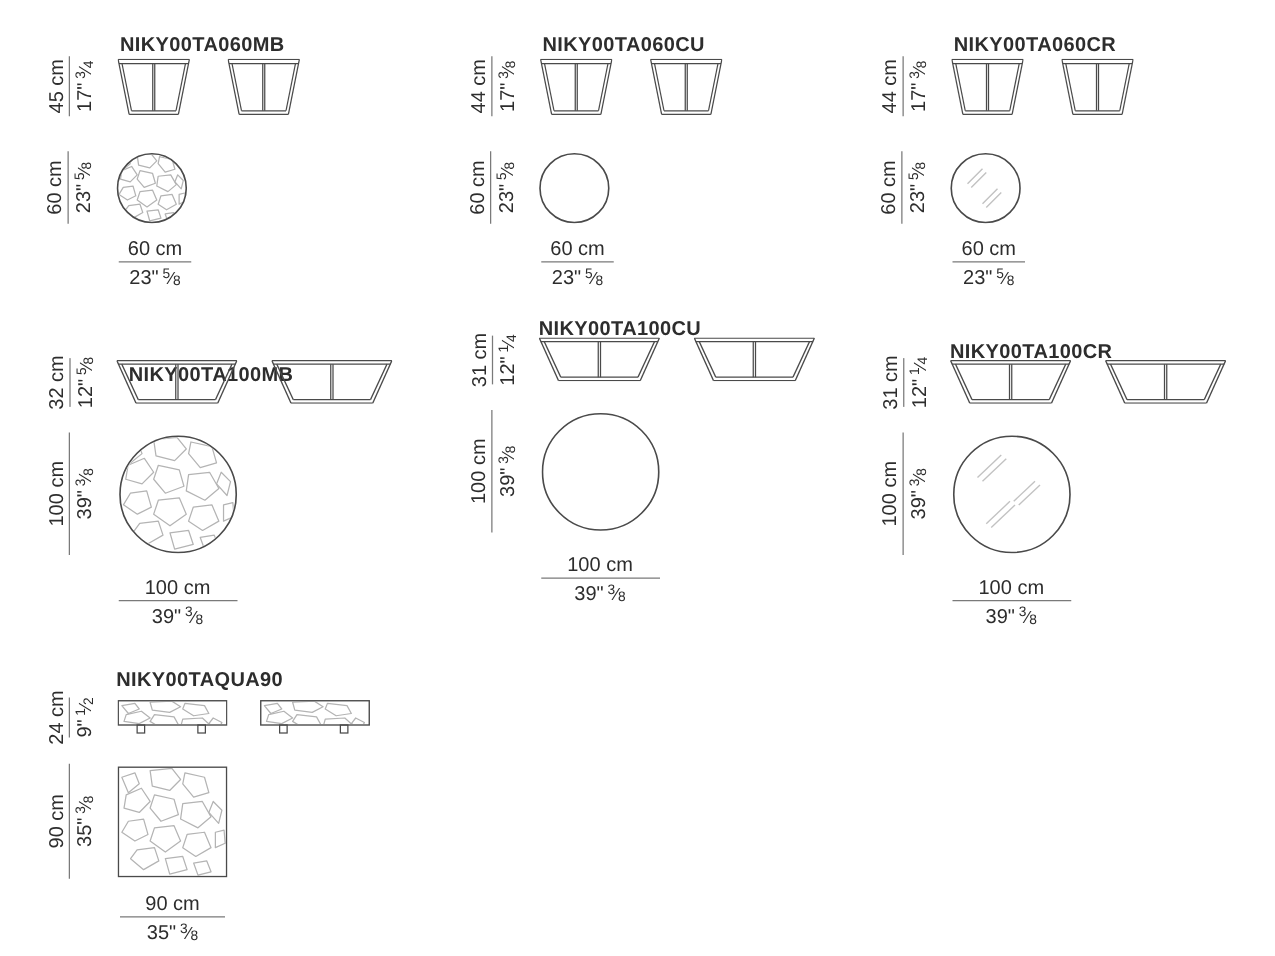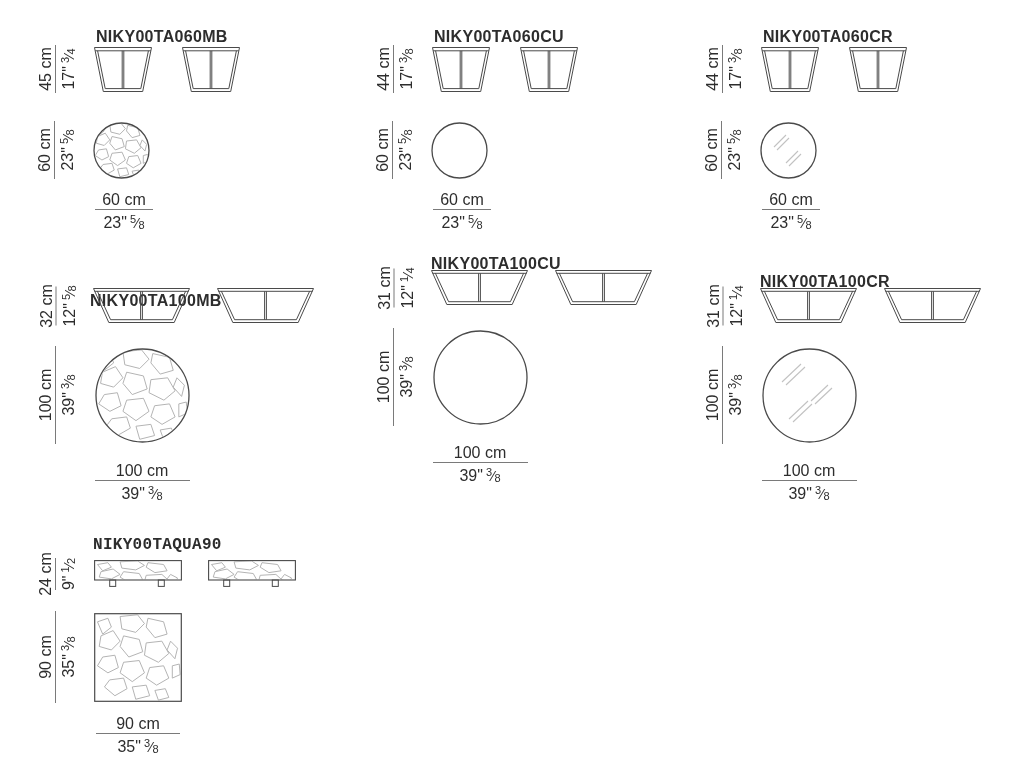--- a/index.html
+++ b/index.html
@@ -205,21 +205,21 @@
       <span class="in"><span class="inval">23"</span><span class="frac"><sup class="num">5</sup><span class="fs">⁄</span><sub class="den">8</sub></span></span>
     </div>
     <div class="dim hdim" style="left: 24px; top: 181px;">
       <span class="cm">60 cm</span>
       <span class="bar" style="width: 58px;"></span>
       <span class="in"><span class="inval">23"</span><span class="frac"><sup class="num">5</sup><span class="fs">⁄</span><sub class="den">8</sub></span></span>
     </div>
   </section>
 
   <section class="cell" style="left: 30px; top: 250px;">
-    <h2 class="title" style="left: 60px; top: 10px; margin-top: 32px;">NIKY00TA100MB</h2>
+    <h2 class="title" style="left: 73px; top: 10px; margin-top: 32px;">NIKY00TA100MB</h2>
     <div class="view" style="left: 63px; top: 38px;"><svg width="97" height="35" viewBox="0 0 97 35">
     <g fill="none" stroke="#4a4a4a" stroke-width="1">
       <path d="M0.5,0.5 H96.5"></path>
             <path d="M1.5,3.3 H95.5"></path>
       <path d="M0.5,0.5 L15.8,34.5"></path>
             <path d="M4.4,3.3 L17.6,31.7"></path>
       <path d="M96.5,0.5 L81.2,34.5"></path>
             <path d="M92.6,3.3 L79.4,31.7"></path>
       <path d="M17.6,31.7 H79.4"></path>
             <path d="M15.8,34.5 H81.2"></path>
@@ -386,21 +386,21 @@
       <span class="in"><span class="inval">39"</span><span class="frac"><sup class="num">3</sup><span class="fs">⁄</span><sub class="den">8</sub></span></span>
     </div>
     <div class="dim hdim" style="left: 42px; top: 212px;">
       <span class="cm">100 cm</span>
       <span class="bar" style="width: 95px;"></span>
       <span class="in"><span class="inval">39"</span><span class="frac"><sup class="num">3</sup><span class="fs">⁄</span><sub class="den">8</sub></span></span>
     </div>
   </section>
 
   <section class="cell" style="left: 30px; top: 518px;">
-    <h2 class="title" style="left: 63px; top: 5px; font-family: Liberation Mono, monospace;">NIKY00TAQUA90</h2>
+    <h2 class="title" style="left: 63px; top: 5px;">NIKY00TAQUA90</h2>
     <div class="view" style="left: 64px; top: 42px;"><svg width="88" height="28" viewBox="0 0 88 28">
     <defs>
             <clipPath id="sclip6">
               <rect x="1.2" y="1.2" width="85.6" height="18"></rect>
             </clipPath>
           </defs>
     <g clip-path="url(#sclip6)">
             <g transform="scale(0.87,0.45)" fill="none" stroke="#b4b4b4" stroke-width="1" stroke-linejoin="round">
               <path d="M30,4 L50,2 L58,12 L48,22 L32,18 Z" vector-effect="non-scaling-stroke"></path>
               <path d="M62,6 L80,10 L84,24 L70,28 L60,16 Z" vector-effect="non-scaling-stroke"></path>

